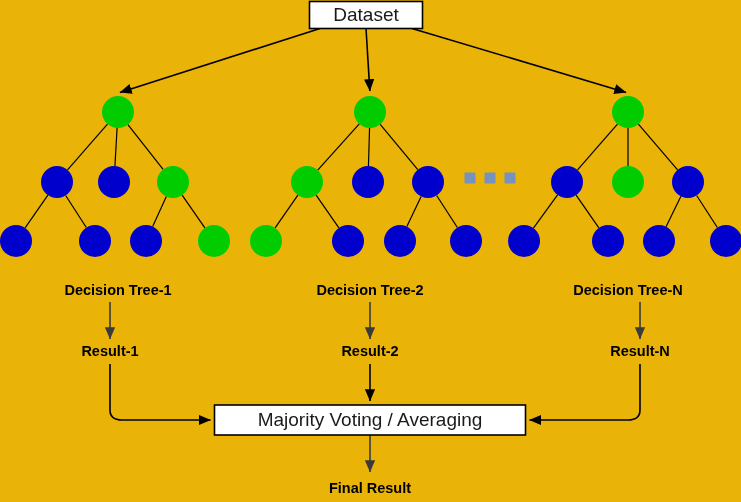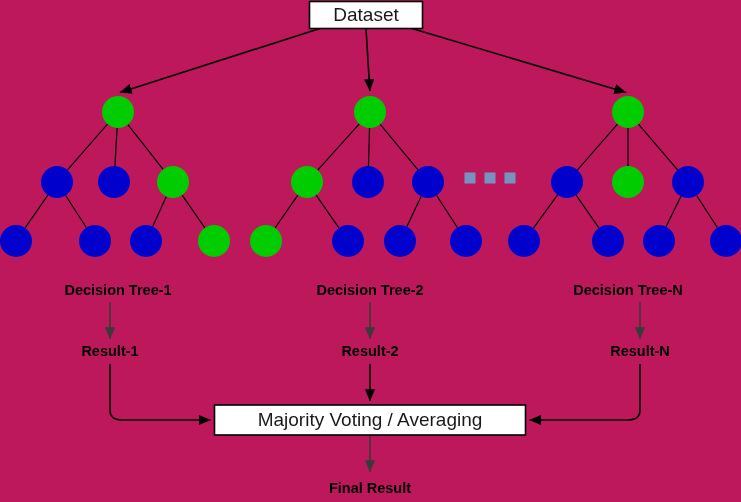--- a/index.html
+++ b/index.html
@@ -8,21 +8,21 @@
     padding: 0;
     background: #ffffff;
   }
   body {
     font-family: "Liberation Sans", sans-serif;
   }
   #diagram-root {
     position: relative;
     width: 741px;
     height: 502px;
-    background: #be185d;
+    background: #eab308;
     overflow: hidden;
   }
   #diagram-svg {
     position: absolute;
     left: 0;
     top: 0;
     width: 741px;
     height: 502px;
   }
   .edge-line {

